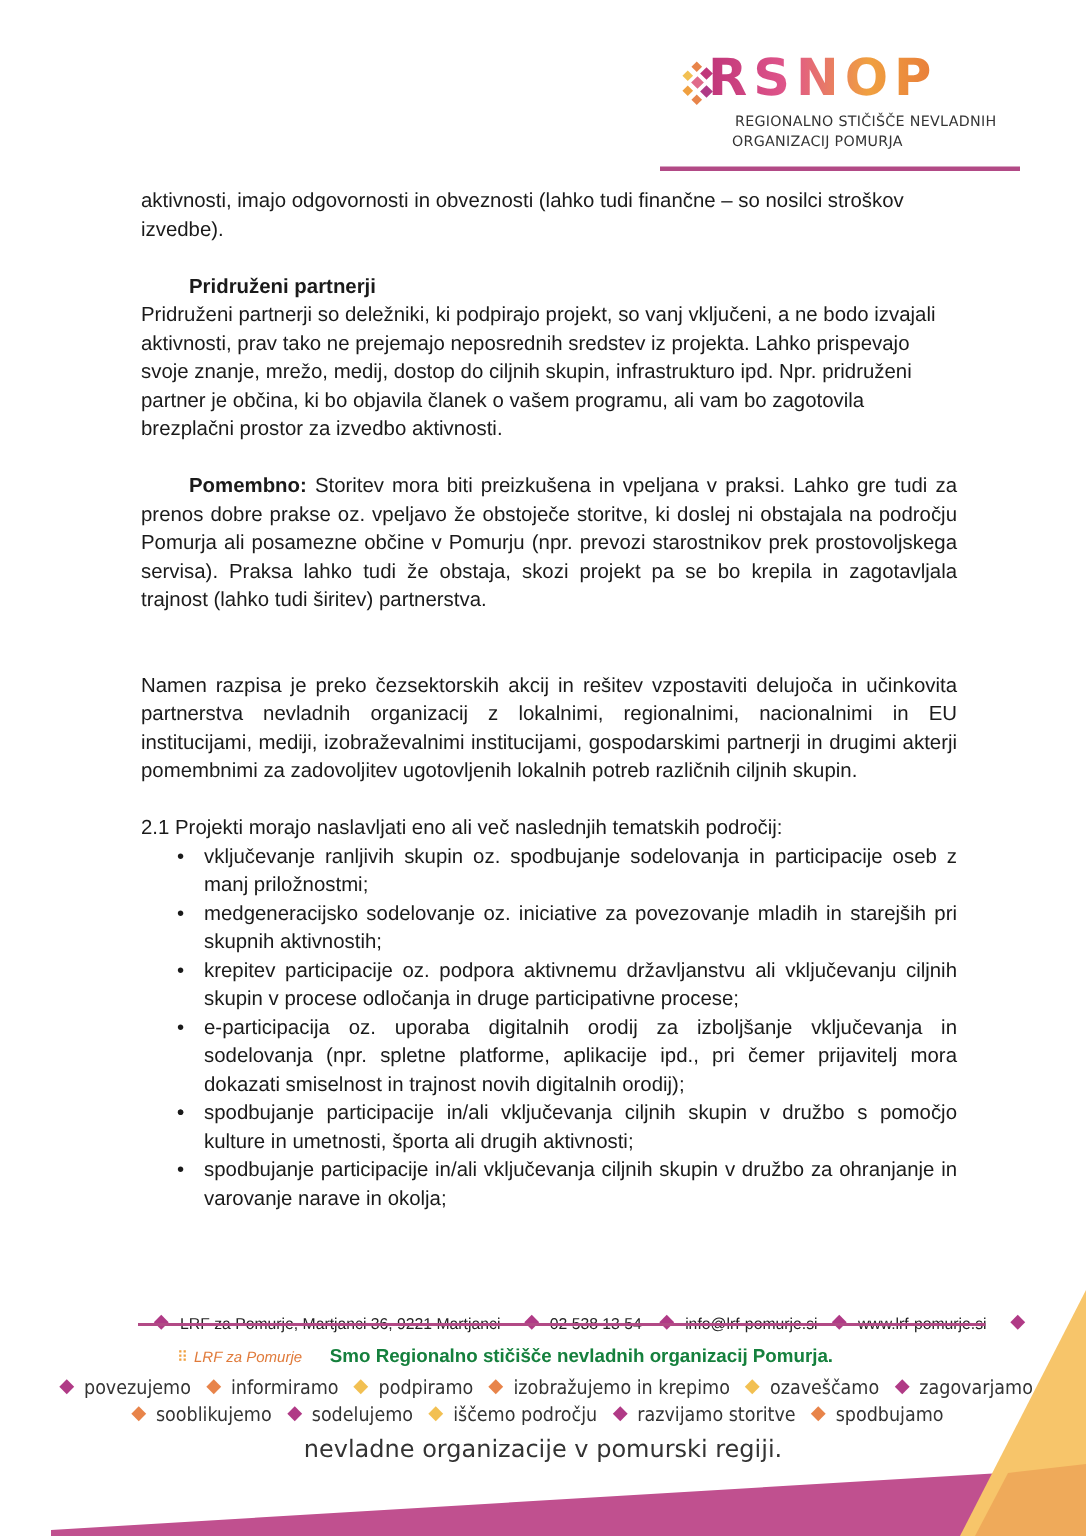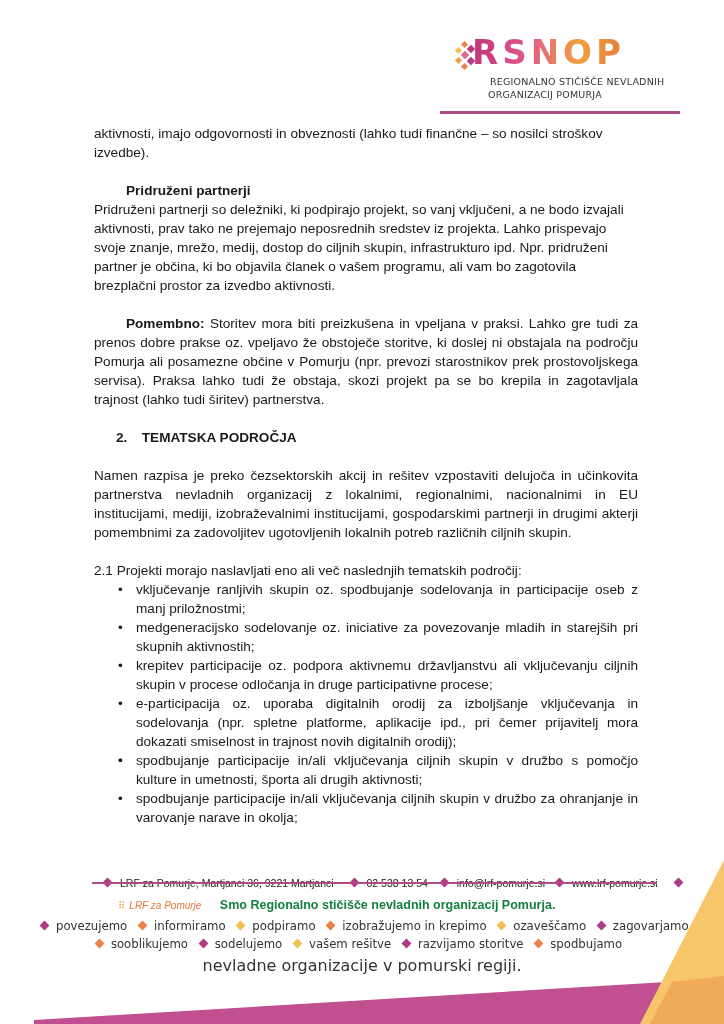--- a/index.html
+++ b/index.html
@@ -79,21 +79,20 @@
 <div class="header-rule"></div>
 
 <div class="content">
   <p>aktivnosti, imajo odgovornosti in obveznosti (lahko tudi finančne – so nosilci stroškov izvedbe).</p>
   <div class="gap"></div>
   <p class="bold">Pridruženi partnerji</p>
   <p>Pridruženi partnerji so deležniki, ki podpirajo projekt, so vanj vključeni, a ne bodo izvajali aktivnosti, prav tako ne prejemajo neposrednih sredstev iz projekta. Lahko prispevajo svoje znanje, mrežo, medij, dostop do ciljnih skupin, infrastrukturo ipd. Npr. pridruženi partner je občina, ki bo objavila članek o vašem programu, ali vam bo zagotovila brezplačni prostor za izvedbo aktivnosti.</p>
   <div class="gap"></div>
   <p class="justify"><span class="bold">Pomembno:</span><span> Storitev mora biti preizkušena in vpeljana v praksi. Lahko gre tudi za prenos dobre prakse oz. vpeljavo že obstoječe storitve, ki doslej ni obstajala na področju Pomurja ali posamezne občine v Pomurju (npr. prevozi starostnikov prek prostovoljskega servisa). Praksa lahko tudi že obstaja, skozi projekt pa se bo krepila in zagotavljala trajnost (lahko tudi širitev) partnerstva.</span></p>
   <div class="gap"></div>
-  <p class="section-head"><span class="num">2.</span> <span>TEMATSKA PODROČJA</span></p>
   <div class="gap"></div>
   <p class="justify">Namen razpisa je preko čezsektorskih akcij in rešitev vzpostaviti delujoča in učinkovita partnerstva nevladnih organizacij z lokalnimi, regionalnimi, nacionalnimi in EU institucijami, mediji, izobraževalnimi institucijami, gospodarskimi partnerji in drugimi akterji pomembnimi za zadovoljitev ugotovljenih lokalnih potreb različnih ciljnih skupin.</p>
   <div class="gap"></div>
   <p>2.1 Projekti morajo naslavljati eno ali več naslednjih tematskih področij:</p>
   <ul class="bullets">
     <li><span class="dot">•</span><span>vključevanje ranljivih skupin oz. spodbujanje sodelovanja in participacije oseb z manj priložnostmi;</span></li>
     <li><span class="dot">•</span><span>medgeneracijsko sodelovanje oz. iniciative za povezovanje mladih in starejših pri skupnih aktivnostih;</span></li>
     <li><span class="dot">•</span><span>krepitev participacije oz. podpora aktivnemu državljanstvu ali vključevanju ciljnih skupin v procese odločanja in druge participativne procese;</span></li>
     <li><span class="dot">•</span><span>e-participacija oz. uporaba digitalnih orodij za izboljšanje vključevanja in sodelovanja (npr. spletne platforme, aplikacije ipd., pri čemer prijavitelj mora dokazati smiselnost in trajnost novih digitalnih orodij);</span></li>
     <li><span class="dot">•</span></li>
@@ -126,17 +125,17 @@
   <span class="item"><span class="dm pink"></span><span>povezujemo</span></span>
   <span class="item"><span class="dm orange"></span><span>informiramo</span></span>
   <span class="item"><span class="dm yellow"></span><span>podpiramo</span></span>
   <span class="item"><span class="dm orange"></span><span>izobražujemo in krepimo</span></span>
   <span class="item"><span class="dm yellow"></span><span>ozaveščamo</span></span>
   <span class="item"><span class="dm pink"></span><span>zagovarjamo</span></span>
 </div>
 <div class="verbs r2">
   <span class="item"><span class="dm orange"></span><span>sooblikujemo</span></span>
   <span class="item"><span class="dm pink"></span><span>sodelujemo</span></span>
-  <span class="item"><span class="dm yellow"></span><span>vašem rešitve</span></span>
+  <span class="item"><span class="dm yellow"></span><span>iščemo področju</span></span>
   <span class="item"><span class="dm pink"></span><span>razvijamo storitve</span></span>
   <span class="item"><span class="dm orange"></span><span>spodbujamo</span></span>
 </div>
 <div class="closing">nevladne organizacije v pomurski regiji.</div>
 
 </body></html>

